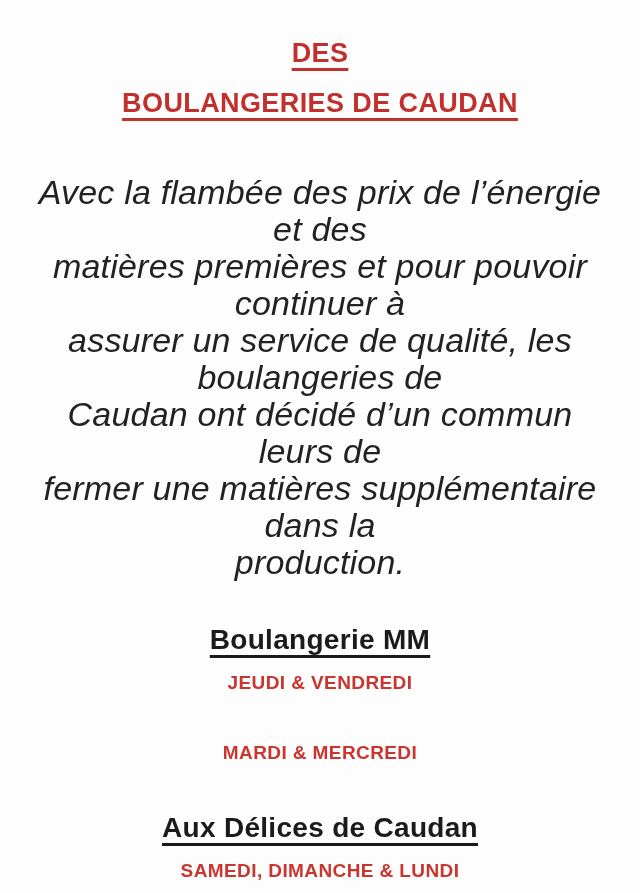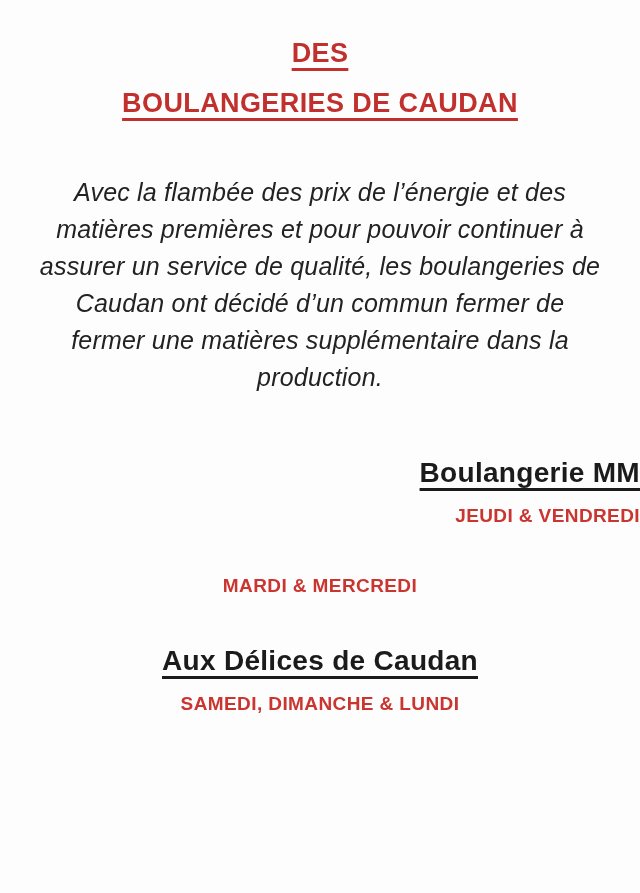--- a/index.html
+++ b/index.html
@@ -25,27 +25,27 @@
     text-decoration-thickness: 2.5px;
     text-underline-offset: 6px;
   }
   .intro {
     margin-top: 44px;
     padding: 0 28px;
   }
   .intro-line {
     display: block;
     font-style: italic;
-    font-size: 25px;
+    font-size: 34px;
     line-height: 37px;
     color: var(--body-black, #222222);
     letter-spacing: 0.2px;
   }
   .bakery { margin-bottom: 46px; }
-  .bakery:first-of-type { margin-top: 60px; text-align: right; }
+  .bakery:first-of-type { margin-top: 42px; }
   .bakery h2 { line-height: 34px; font-weight: 700; }
   .bakery h2 > span {
     color: var(--heading-black, #1b1b1b);
     font-size: 28px;
     font-weight: 700;
     letter-spacing: 0.3px;
     text-decoration: underline;
     text-decoration-thickness: 2.5px;
     text-underline-offset: 6px;
   }
@@ -69,21 +69,21 @@
     </div>
     <div class="title-line">
       <span>BOULANGERIES DE CAUDAN</span>
     </div>
   </header>
 
   <div class="intro">
     <span class="intro-line">Avec la flambée des prix de l’énergie et des</span>
     <span class="intro-line">matières premières et pour pouvoir continuer à</span>
     <span class="intro-line">assurer un service de qualité, les boulangeries de</span>
-    <span class="intro-line">Caudan ont décidé d’un commun fermer de</span>
+    <span class="intro-line">Caudan ont décidé d’un commun leurs de</span>
     <span class="intro-line">fermer une matières supplémentaire dans la</span>
     <span class="intro-line">production.</span>
   </div>
 
   <section class="bakery">
     <h2>
       <span>Boulangerie MM</span>
     </h2>
     <div class="closed-days">JEUDI &amp; VENDREDI</div>
   </section>

